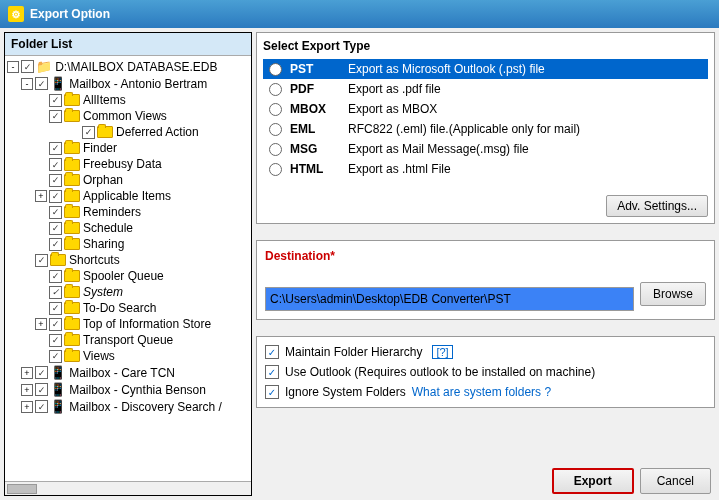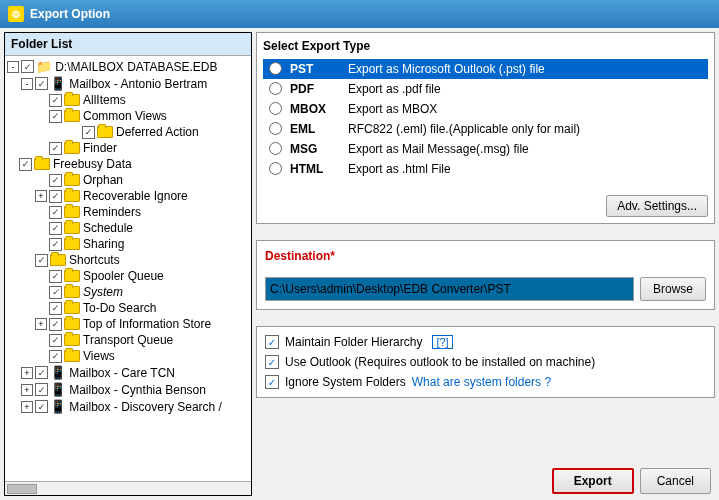--- a/index.html
+++ b/index.html
@@ -113,20 +113,21 @@
       font-size: 12px;
       margin-bottom: 6px;
     }
     .radio-options {
       display: flex;
       flex-direction: column;
       gap: 0;
     }
     .radio-row {
       display: flex;
+      align-items: center;
       padding: 3px 6px;
       cursor: pointer;
       gap: 8px;
     }
     .radio-row.selected {
       background: #0066cc;
       color: white;
     }
     .radio-input {
       width: 13px; height: 13px;
@@ -173,21 +174,22 @@
       display: flex;
       gap: 6px;
       align-items: center;
     }
     .dest-input {
       flex: 1;
       height: 24px;
       border: 1px solid #999;
       padding: 0 4px;
       font-size: 12px;
-      background: #0369a1;
+      background: #3b82f6;
+      margin-top: 10px;
     }
     .browse-btn {
       padding: 3px 12px;
       height: 24px;
       border: 1px solid #999;
       background: linear-gradient(to bottom, #f5f5f5, #e0e0e0);
       cursor: pointer;
       font-size: 12px;
       border-radius: 2px;
     }
@@ -299,37 +301,37 @@
           <span class="checkbox checked"></span>
           <span class="folder-icon"></span>
           <span class="tree-label">Deferred Action</span>
         </div>
         <div class="tree-item" style="padding-left: 30px;">
           <span class="expand-placeholder"></span>
           <span class="checkbox checked"></span>
           <span class="folder-icon"></span>
           <span class="tree-label">Finder</span>
         </div>
-        <div class="tree-item" style="">
+        <div class="tree-item" style="padding-left: 30px; align-items: flex-end;">
           <span class="expand-placeholder"></span>
           <span class="checkbox checked"></span>
           <span class="folder-icon"></span>
           <span class="tree-label">Freebusy Data</span>
         </div>
         <div class="tree-item" style="padding-left: 30px;">
           <span class="expand-placeholder"></span>
           <span class="checkbox checked"></span>
           <span class="folder-icon"></span>
           <span class="tree-label">Orphan</span>
         </div>
         <div class="tree-item" style="padding-left: 30px;">
           <span class="expand-btn">+</span>
           <span class="checkbox checked"></span>
           <span class="folder-icon"></span>
-          <span class="tree-label">Recoverable Ignore</span>
+          <span class="tree-label">Applicable Items</span>
         </div>
         <div class="tree-item" style="padding-left: 30px;">
           <span class="expand-placeholder"></span>
           <span class="checkbox checked"></span>
           <span class="folder-icon"></span>
           <span class="tree-label">Reminders</span>
         </div>
         <div class="tree-item" style="padding-left: 30px;">
           <span class="expand-placeholder"></span>
           <span class="checkbox checked"></span>

